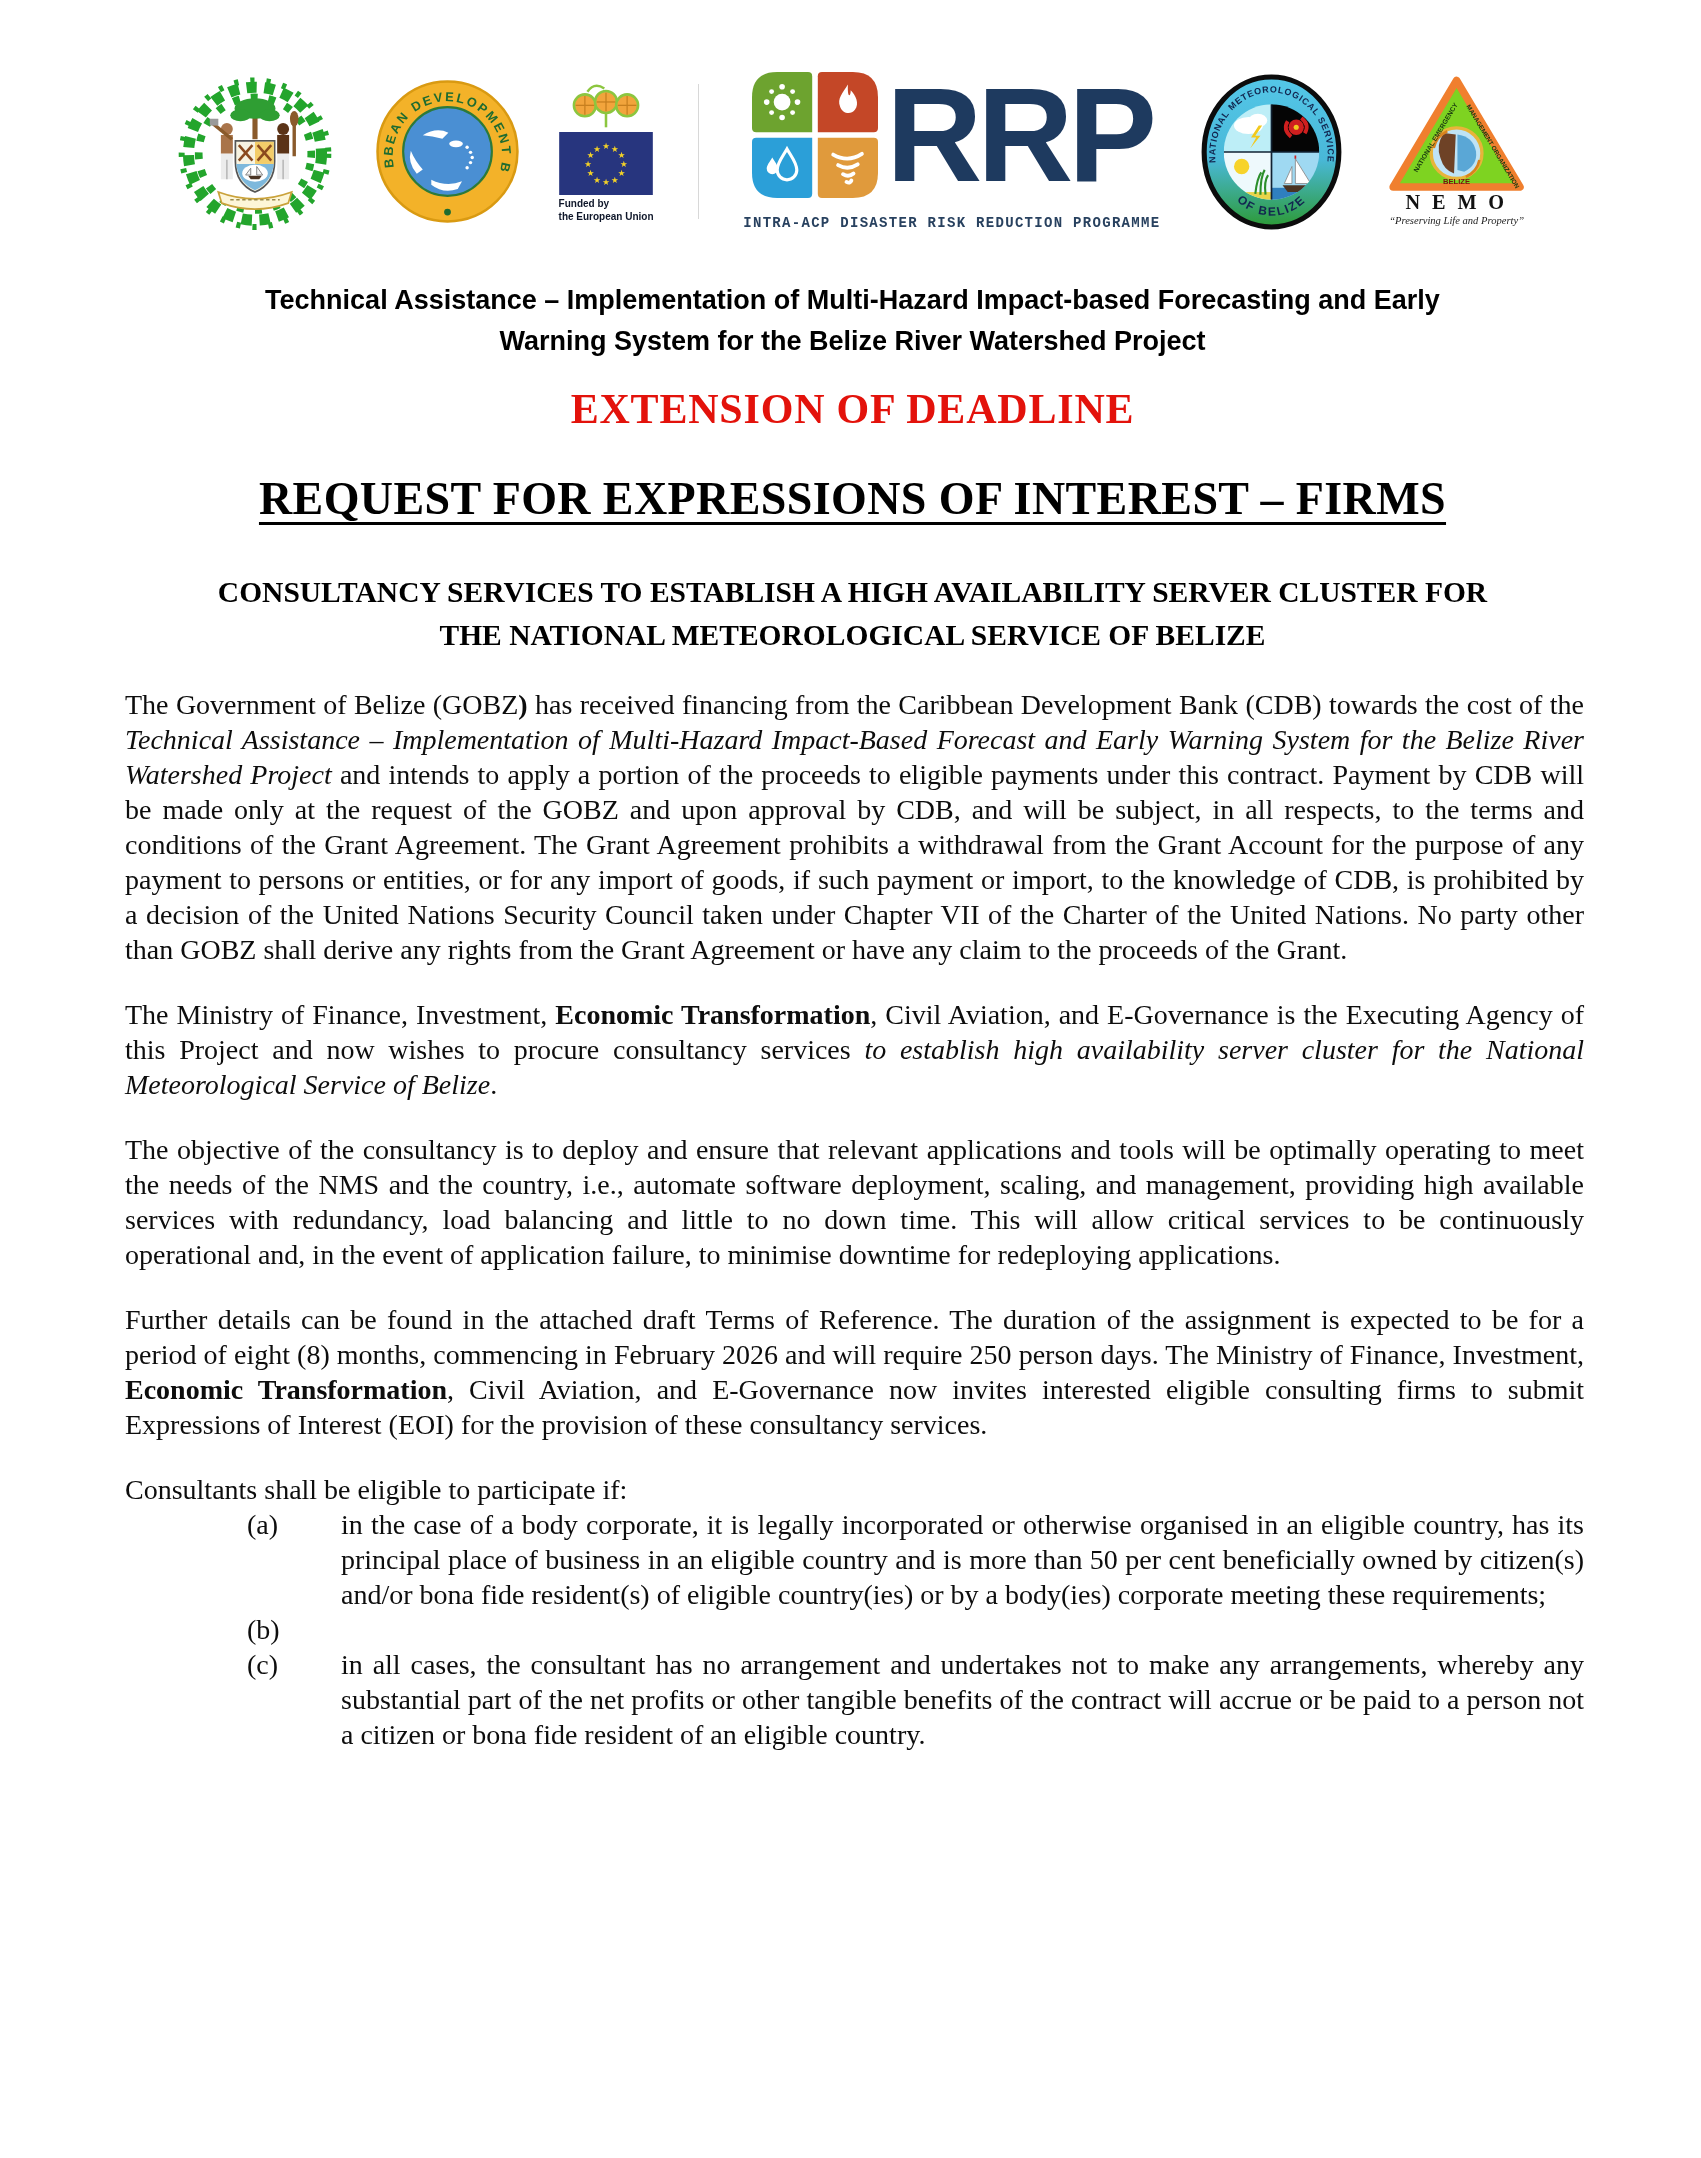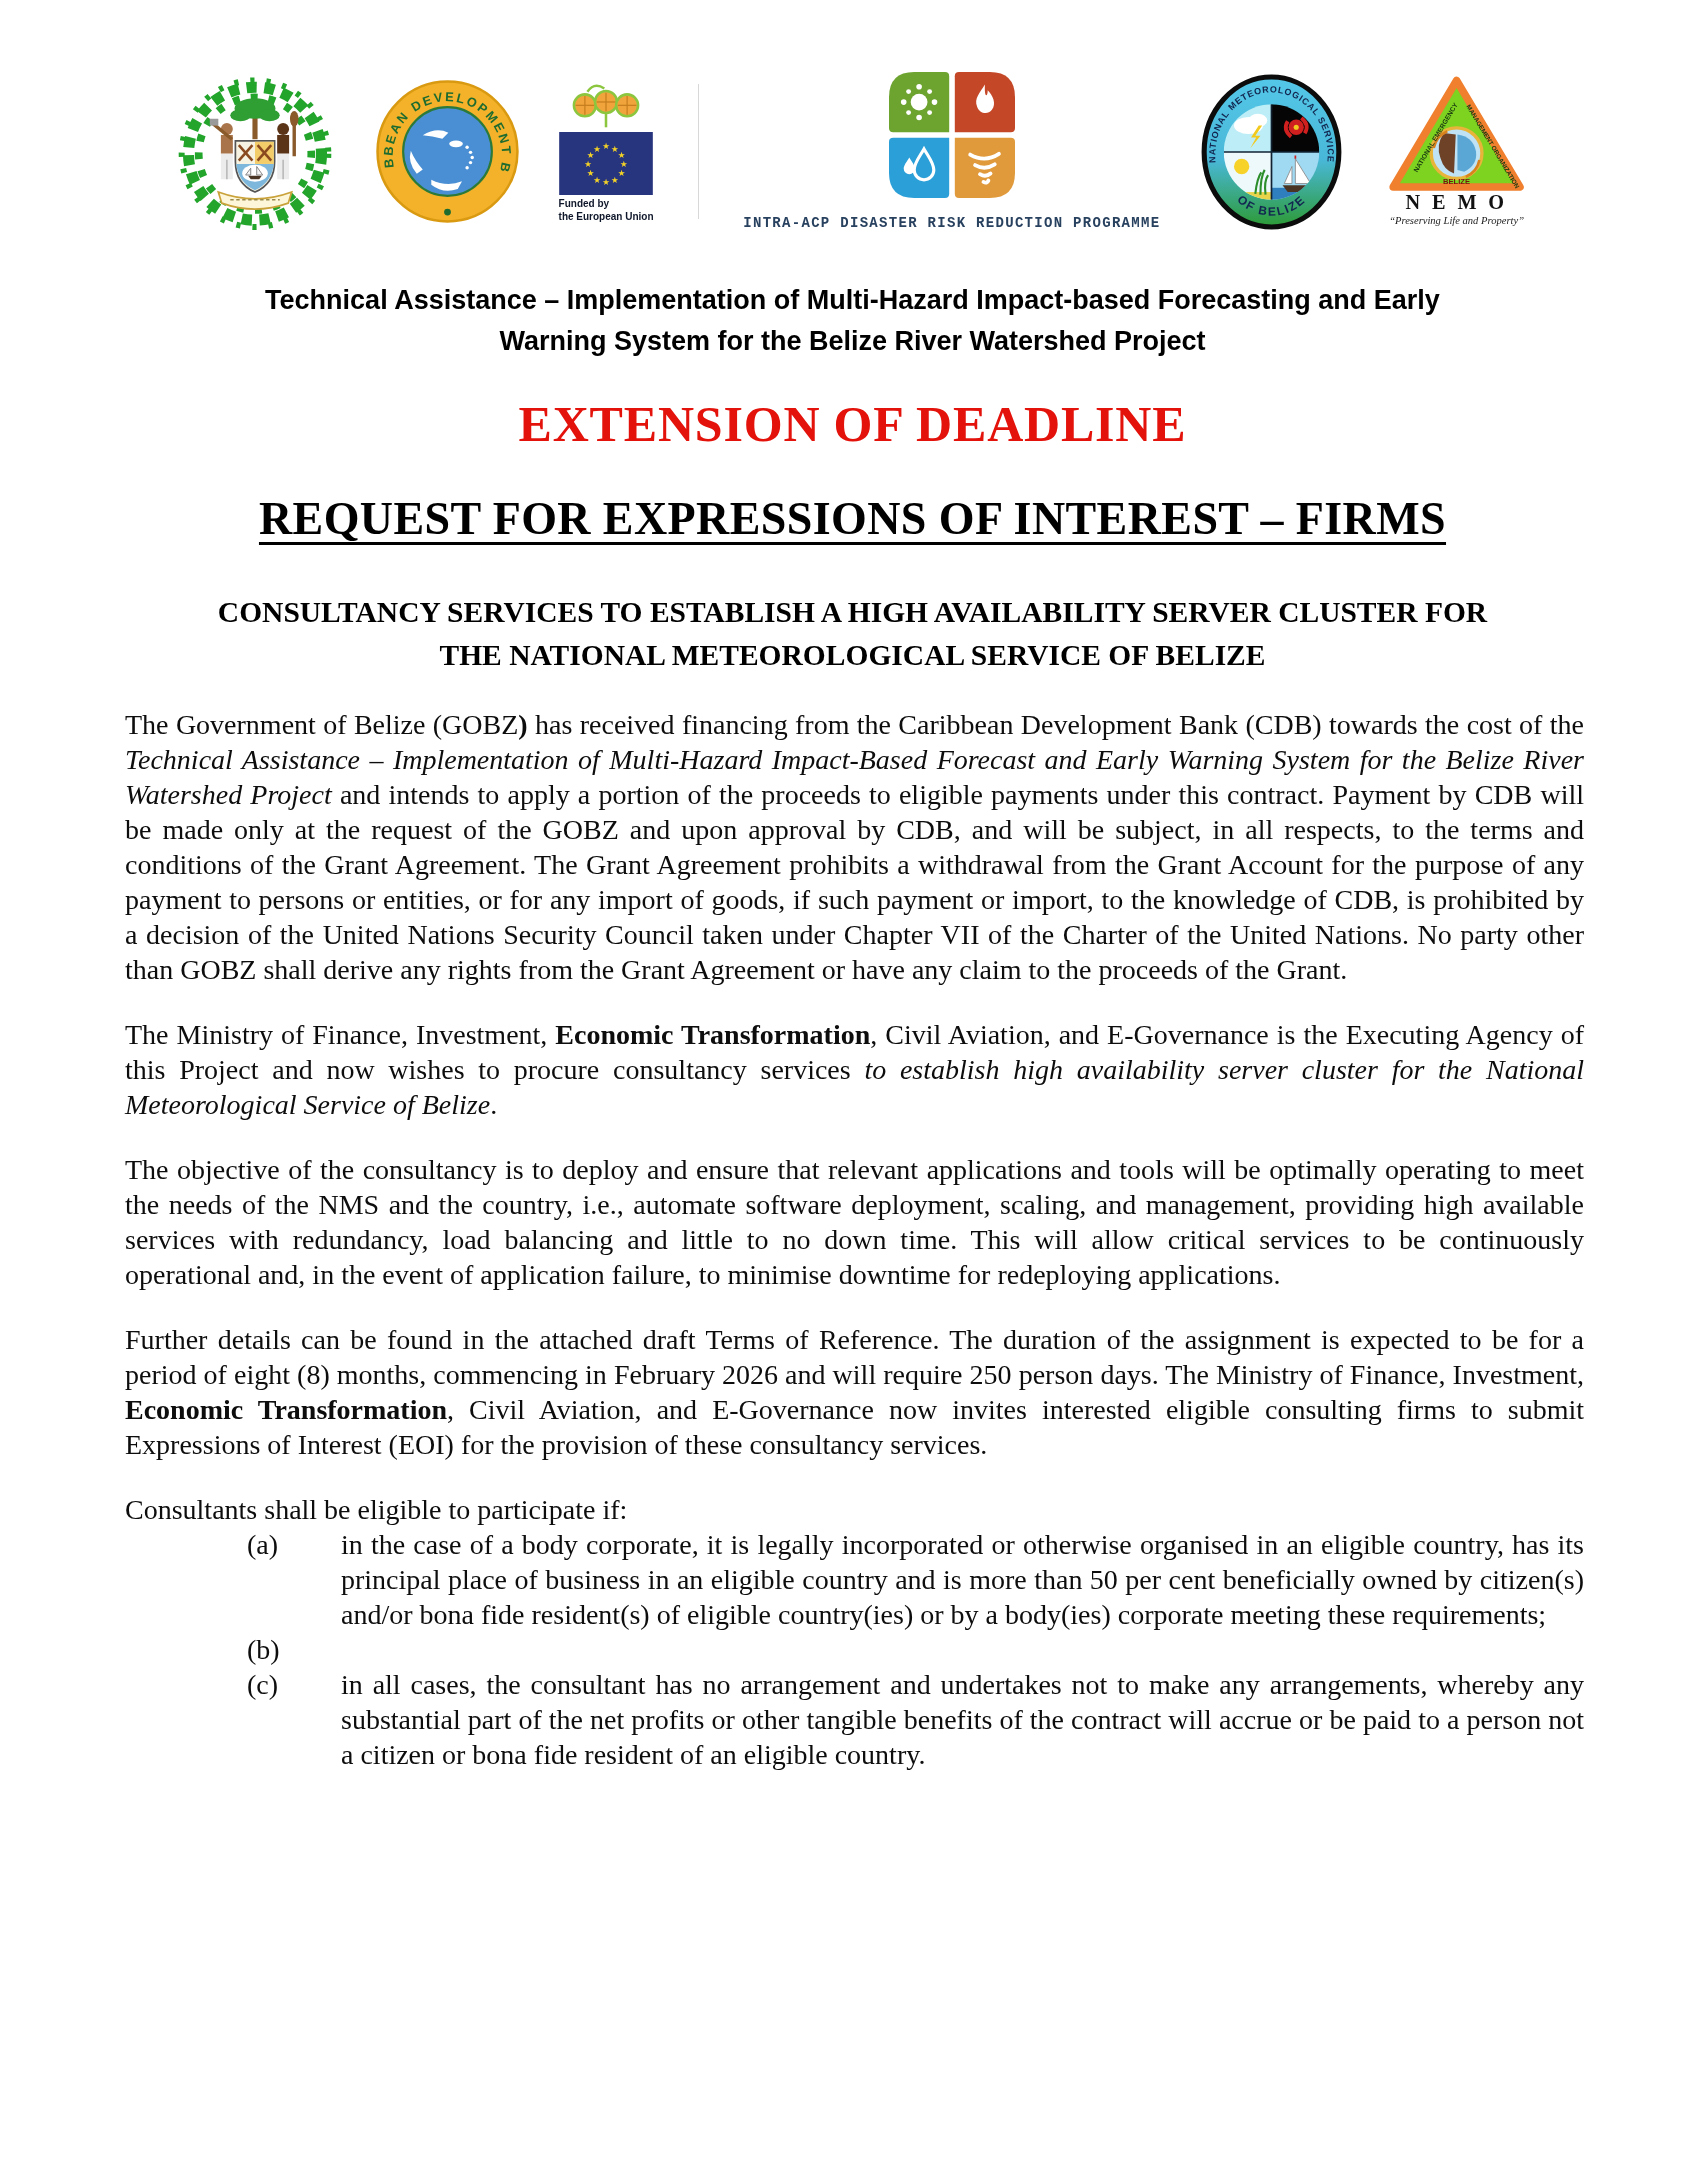--- a/index.html
+++ b/index.html
@@ -37,22 +37,22 @@
     font-size:14px;letter-spacing:1.3px;color:#28415f;margin-top:17px;
     white-space:nowrap;
   }
   
   .project-title{
     margin:44px auto 0 auto;max-width:1282px;
     font-family:"Liberation Sans",sans-serif;font-weight:bold;
     font-size:27px;line-height:1.5;text-align:center;color:#000;
   }
   .deadline{
-    margin-top:34px;text-align:center;
-    font-weight:bold;font-size:50px;letter-spacing:0.8px;
+    margin-top:24px;text-align:center;
+    font-weight:bold;font-size:42px;letter-spacing:0.8px;
   }
   .request{
     margin-top:39px;text-align:center;
     font-weight:bold;font-size:46px;letter-spacing:0.4px;
     text-decoration:underline;text-decoration-thickness:3.4px;text-underline-offset:7.6px;
     color:#000;
   }
   .consultancy{
     margin:46px auto 2px auto;max-width:1332px;
     text-align:center;font-weight:bold;font-size:29.5px;line-height:1.45;color:#000;
@@ -208,20 +208,21 @@
             <path d="M50 110 C43 122 36 130 36 140 A14 14 0 0 0 64 140 C64 130 57 122 50 110 Z" fill="none" stroke="#ffffff" stroke-width="4.5"></path>
             <path d="M29 122 C25 129 21 133 21 138 A8 8 0 0 0 37 138 C37 133 33 129 29 122 Z" fill="#ffffff"></path>
           </g>
           <g stroke="#ffffff" stroke-width="5.5" fill="none" stroke-linecap="round">
             <path d="M116 118 Q137 130 157 117"></path>
             <path d="M123 133 Q137 141 151 132"></path>
             <path d="M130 146 Q138 151 145 145"></path>
             <path d="M135 157 Q140 160 142 155"></path>
           </g>
         </svg>
+        <div class="drrp-rrp">RRP</div>
       </div>
       <div class="drrp-caption">INTRA-ACP DISASTER RISK REDUCTION PROGRAMME</div>
     </div>
 
     <svg class="logo-block" width="145" height="162" viewBox="0 0 170 190">
       <defs>
         <linearGradient id="nmsRing" x1="0" y1="0" x2="0" y2="1">
           <stop offset="0%" stop-color="#54c7e8"></stop>
           <stop offset="55%" stop-color="#49b8d8"></stop>
           <stop offset="100%" stop-color="#2d9a35"></stop>

